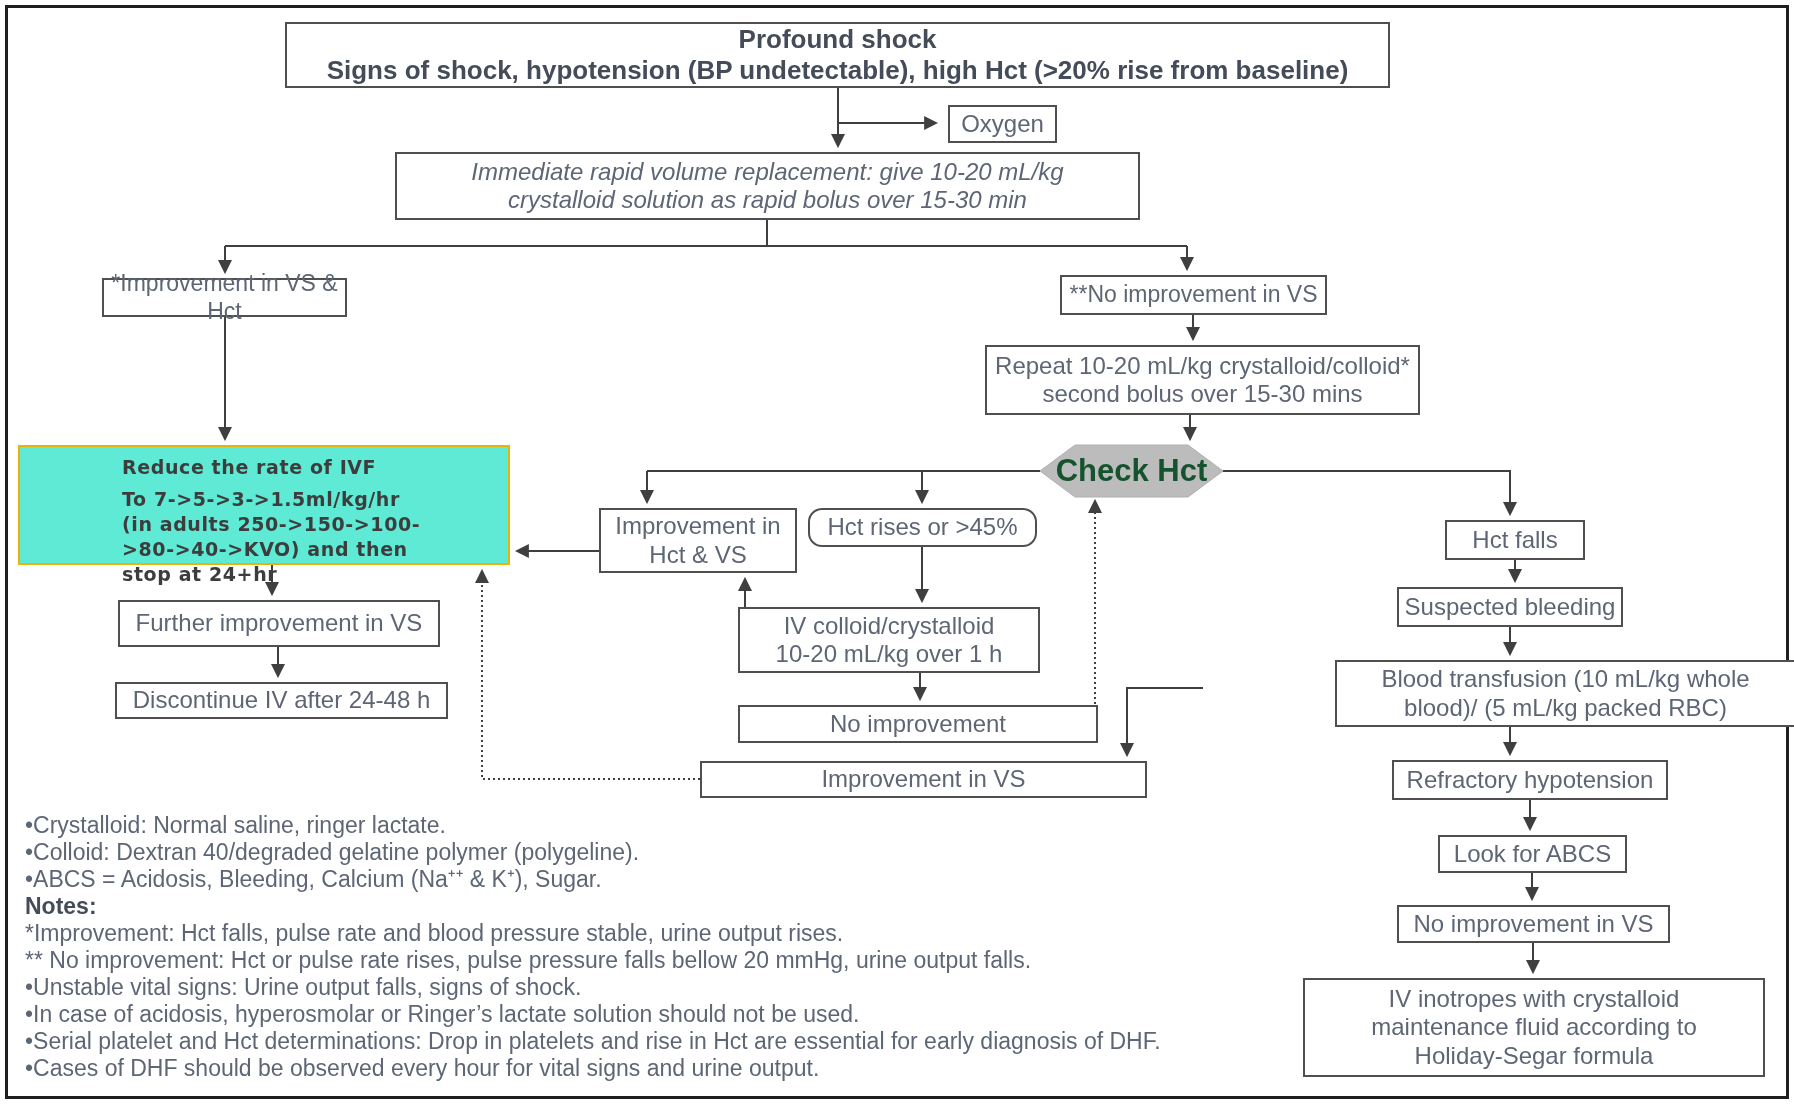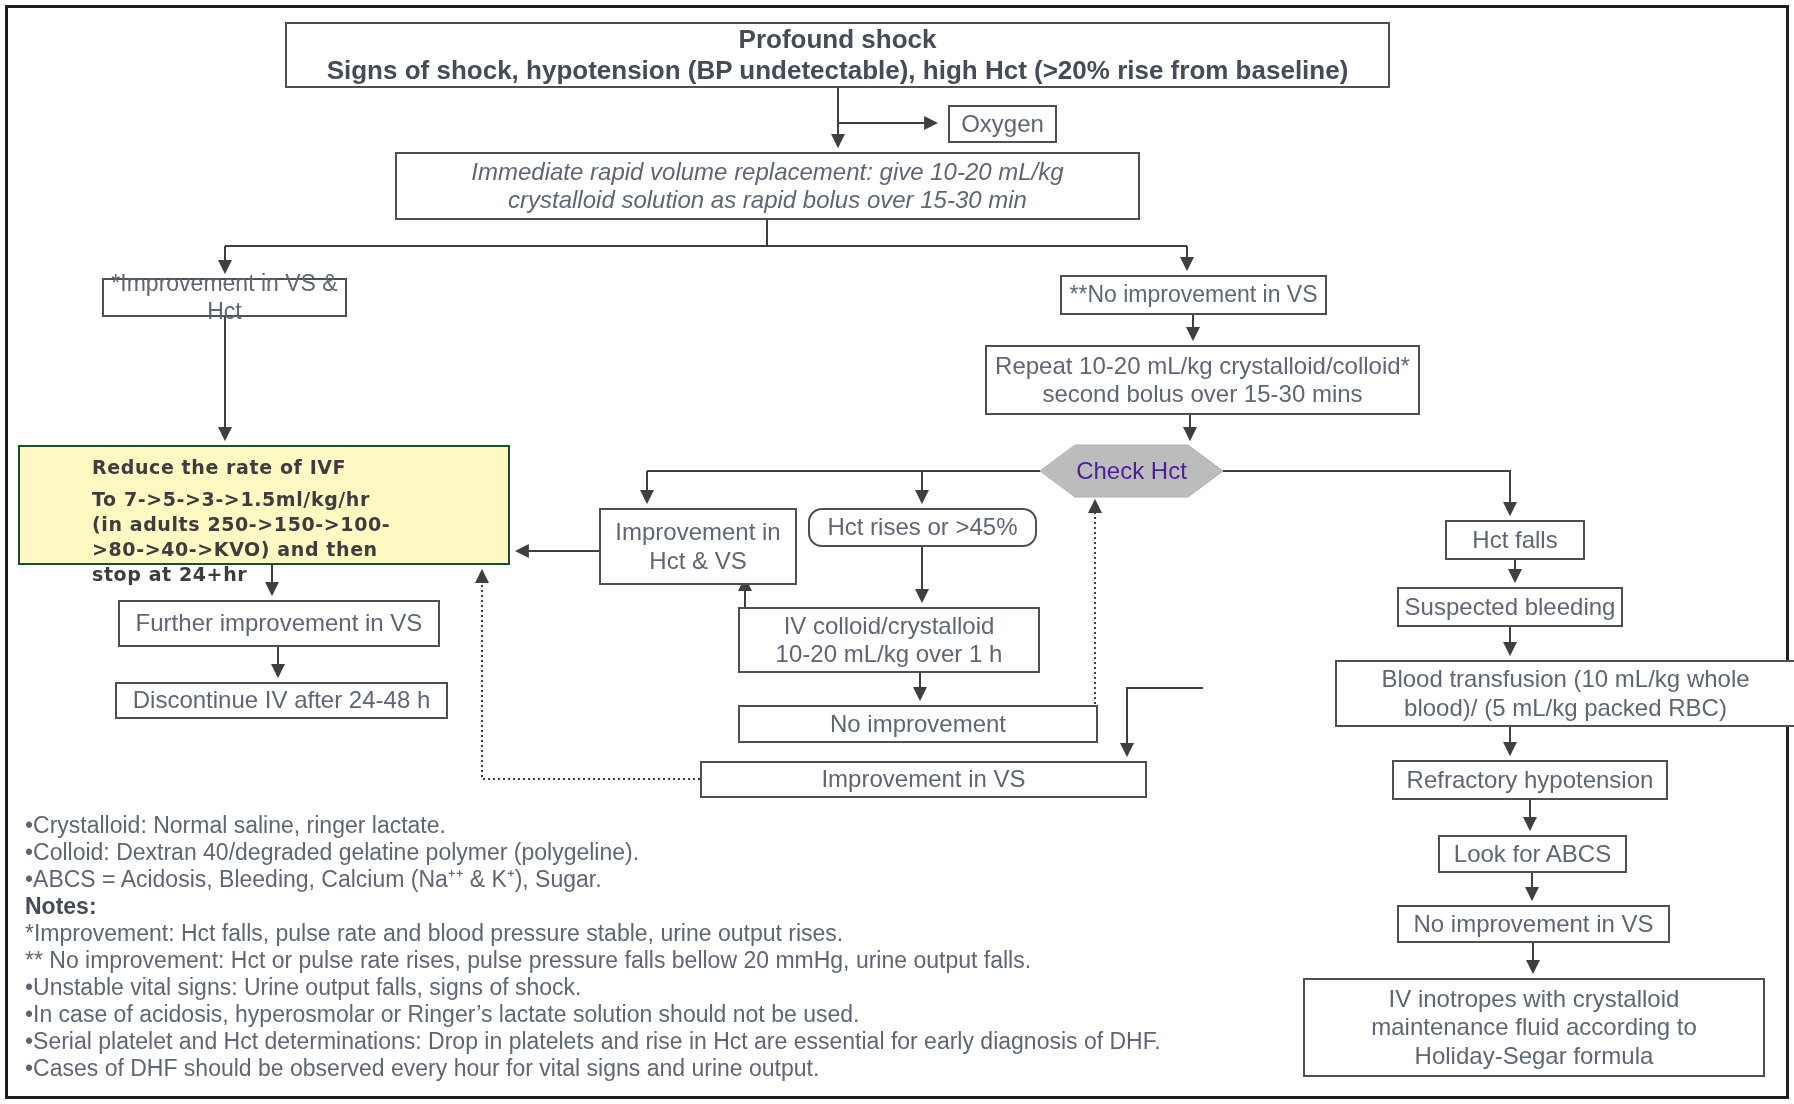--- a/index.html
+++ b/index.html
@@ -22,36 +22,36 @@
     color:#5e6675;
     display:flex;flex-direction:column;align-items:center;justify-content:center;
     text-align:center;
     font-size:24px;line-height:1.18;
     box-sizing:border-box;
   }
   .node.bold{font-weight:bold;color:#454c59;}
   .node.small{font-size:23px;}
   .reduce-box{
     position:absolute;
-    border:2px solid #14532d;
-    background:#fef9c3;
+    border:2px solid #eab308;
+    background:#5eead4;
     color:#3d3d3d;
     font-family:"DejaVu Sans", sans-serif;
     font-weight:bold;
     font-size:19px;line-height:25px;
     letter-spacing:0.6px;
     box-sizing:border-box;
-    padding:8px 10px 0 72px;
+    padding:8px 10px 0 102px;
     text-align:left;
   }
   .reduce-box .reduce-title{margin-bottom:7px;}
   .hex-label{
     position:absolute;
     display:flex;align-items:center;justify-content:center;
-    color:#4c1d95;font-weight:normal;font-size:24px;
+    color:#14532d;font-weight:bold;font-size:31px;
   }
   .footnotes{
     position:absolute;left:25px;top:812px;width:1260px;
     color:#5e6675;font-size:23px;line-height:27px;
   }
   .footnotes .fline{white-space:nowrap;}
   .footnotes .fbold{font-weight:bold;color:#454c59;}
 </style>
 </head>
 <body>
@@ -140,21 +140,21 @@
     <div>To 7-&gt;5-&gt;3-&gt;1.5ml/kg/hr</div>
     <div>(in adults 250-&gt;150-&gt;100-</div>
     <div>&gt;80-&gt;40-&gt;KVO) and then</div>
     <div>stop at 24+hr</div>
   </div>
 
   <div class="node" style="left:118px;top:600px;width:322px;height:47px;">Further improvement in VS</div>
 
   <div class="node" style="left:115px;top:682px;width:333px;height:37px;">Discontinue IV after 24-48 h</div>
 
-  <div class="node" style="left:599px;top:508px;width:198px;height:77px;">
+  <div class="node" style="left:599px;top:508px;width:198px;height:65px;">
     <div>Improvement in</div>
     <div>Hct &amp; VS</div>
   </div>
 
   <div class="node" style="left:808px;top:508px;width:229px;height:39px;border-radius:14px;">Hct rises or &gt;45%</div>
 
   <div class="node" style="left:738px;top:607px;width:302px;height:66px;">
     <div>IV colloid/crystalloid</div>
     <div>10-20 mL/kg over 1 h</div>
   </div>

